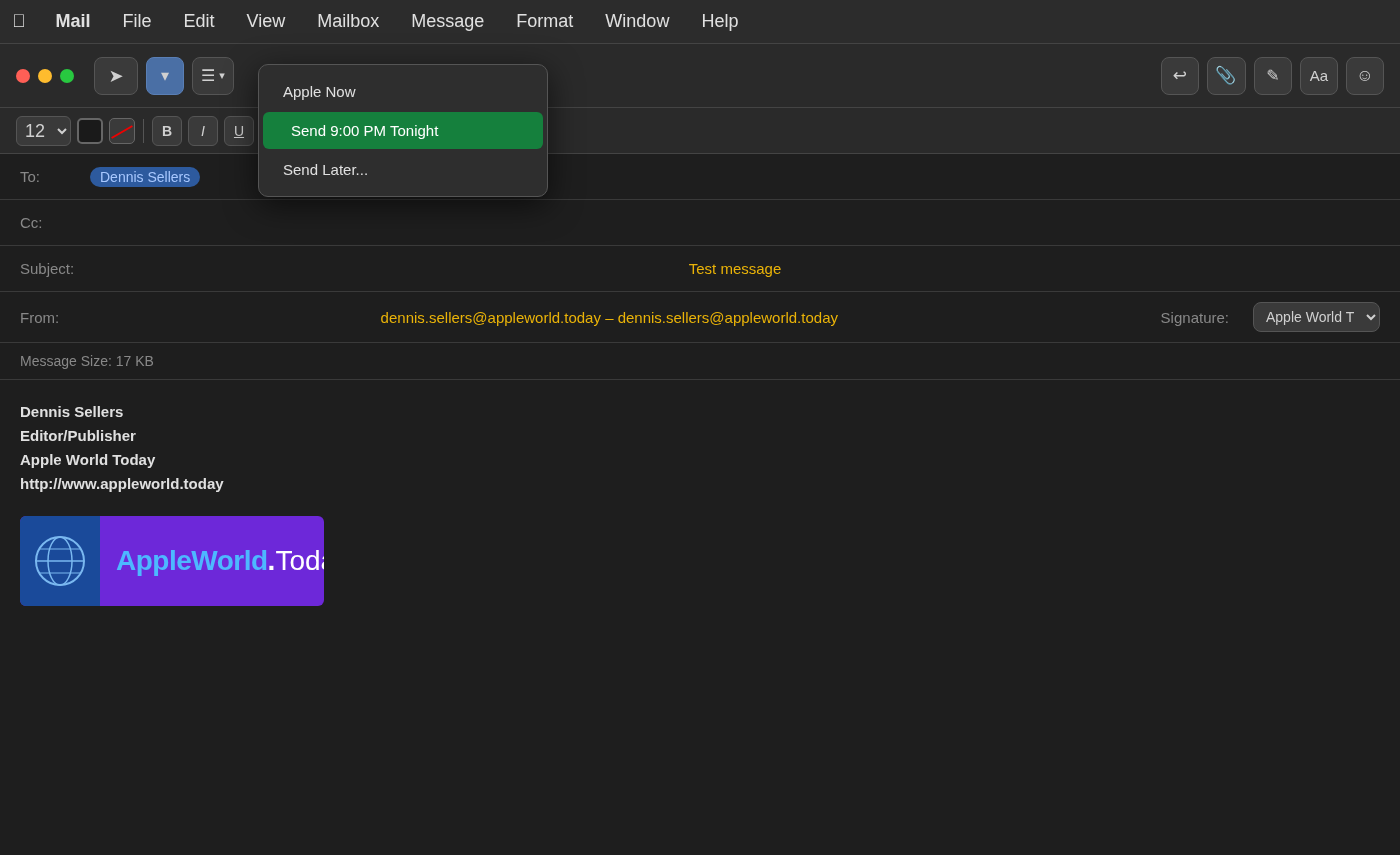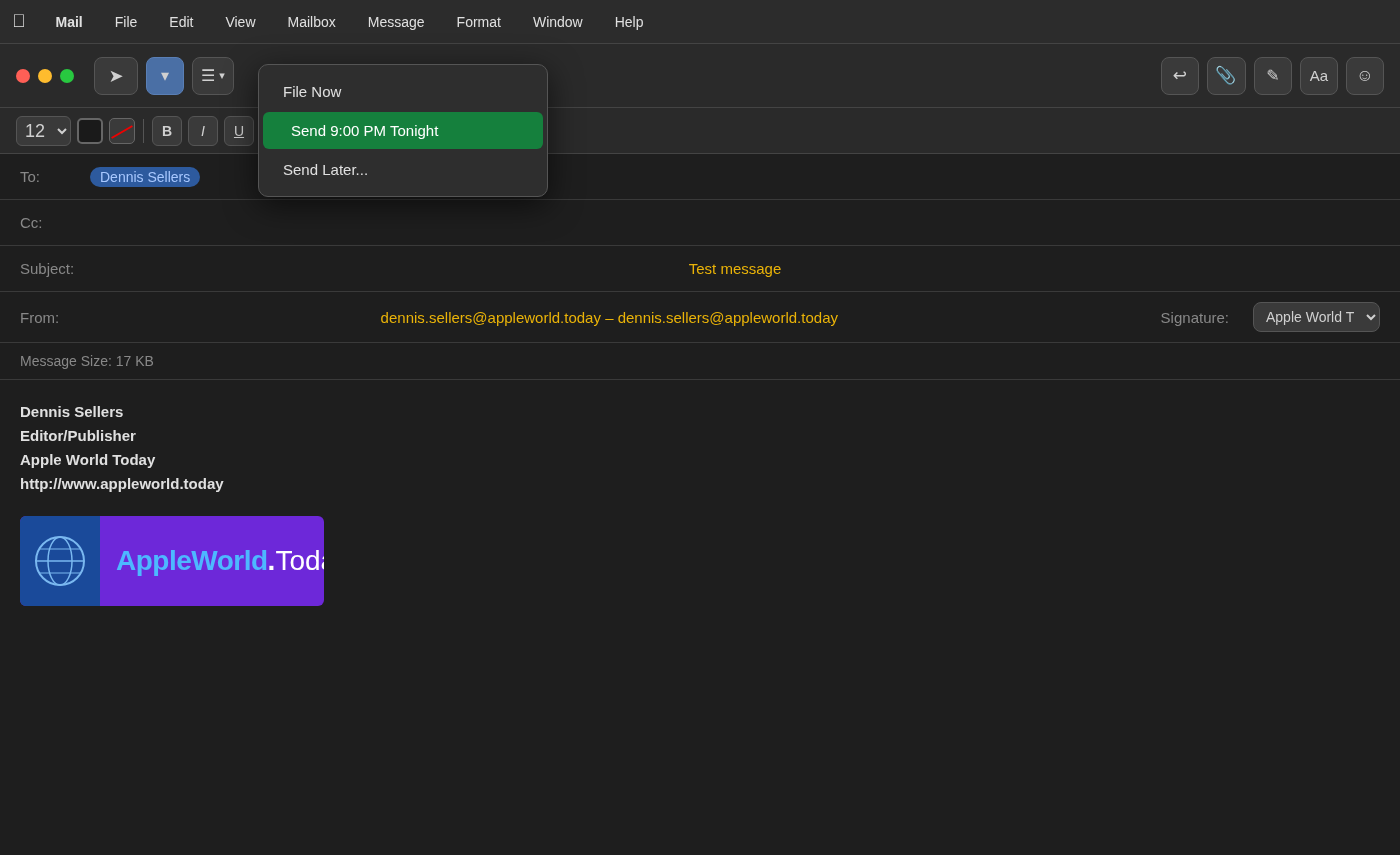--- a/index.html
+++ b/index.html
@@ -24,21 +24,21 @@
       border-bottom: 1px solid #444;
       position: relative;
       z-index: 10;
     }
     .menu-bar .apple-logo {
       font-size: 18px;
       color: #e0e0e0;
       margin-right: 4px;
     }
     .menu-bar .menu-item {
-      font-size: 14px;
+      font-size: 18px;
       color: #e0e0e0;
       cursor: pointer;
       padding: 4px 6px;
       border-radius: 4px;
     }
     .menu-bar .menu-item.app-name {
       font-weight: 600;
     }
 
     
@@ -365,21 +365,21 @@
     <button class="toolbar-btn">
       <span style="font-size:15px;">Aa</span>
     </button>
     <button class="toolbar-btn">
       <span style="font-size:17px;">☺</span>
     </button>
   </div>
 </div>
 
 <div class="dropdown-menu">
-  <div class="dropdown-item">File Now</div>
+  <div class="dropdown-item">Apple Now</div>
   <div class="dropdown-item highlighted">Send 9:00 PM Tonight</div>
   <div class="dropdown-item">Send Later...</div>
 </div>
 
 <div class="format-bar">
   <select class="font-size-select">
     <option>12</option>
     <option>10</option>
     <option>14</option>
     <option>16</option>

